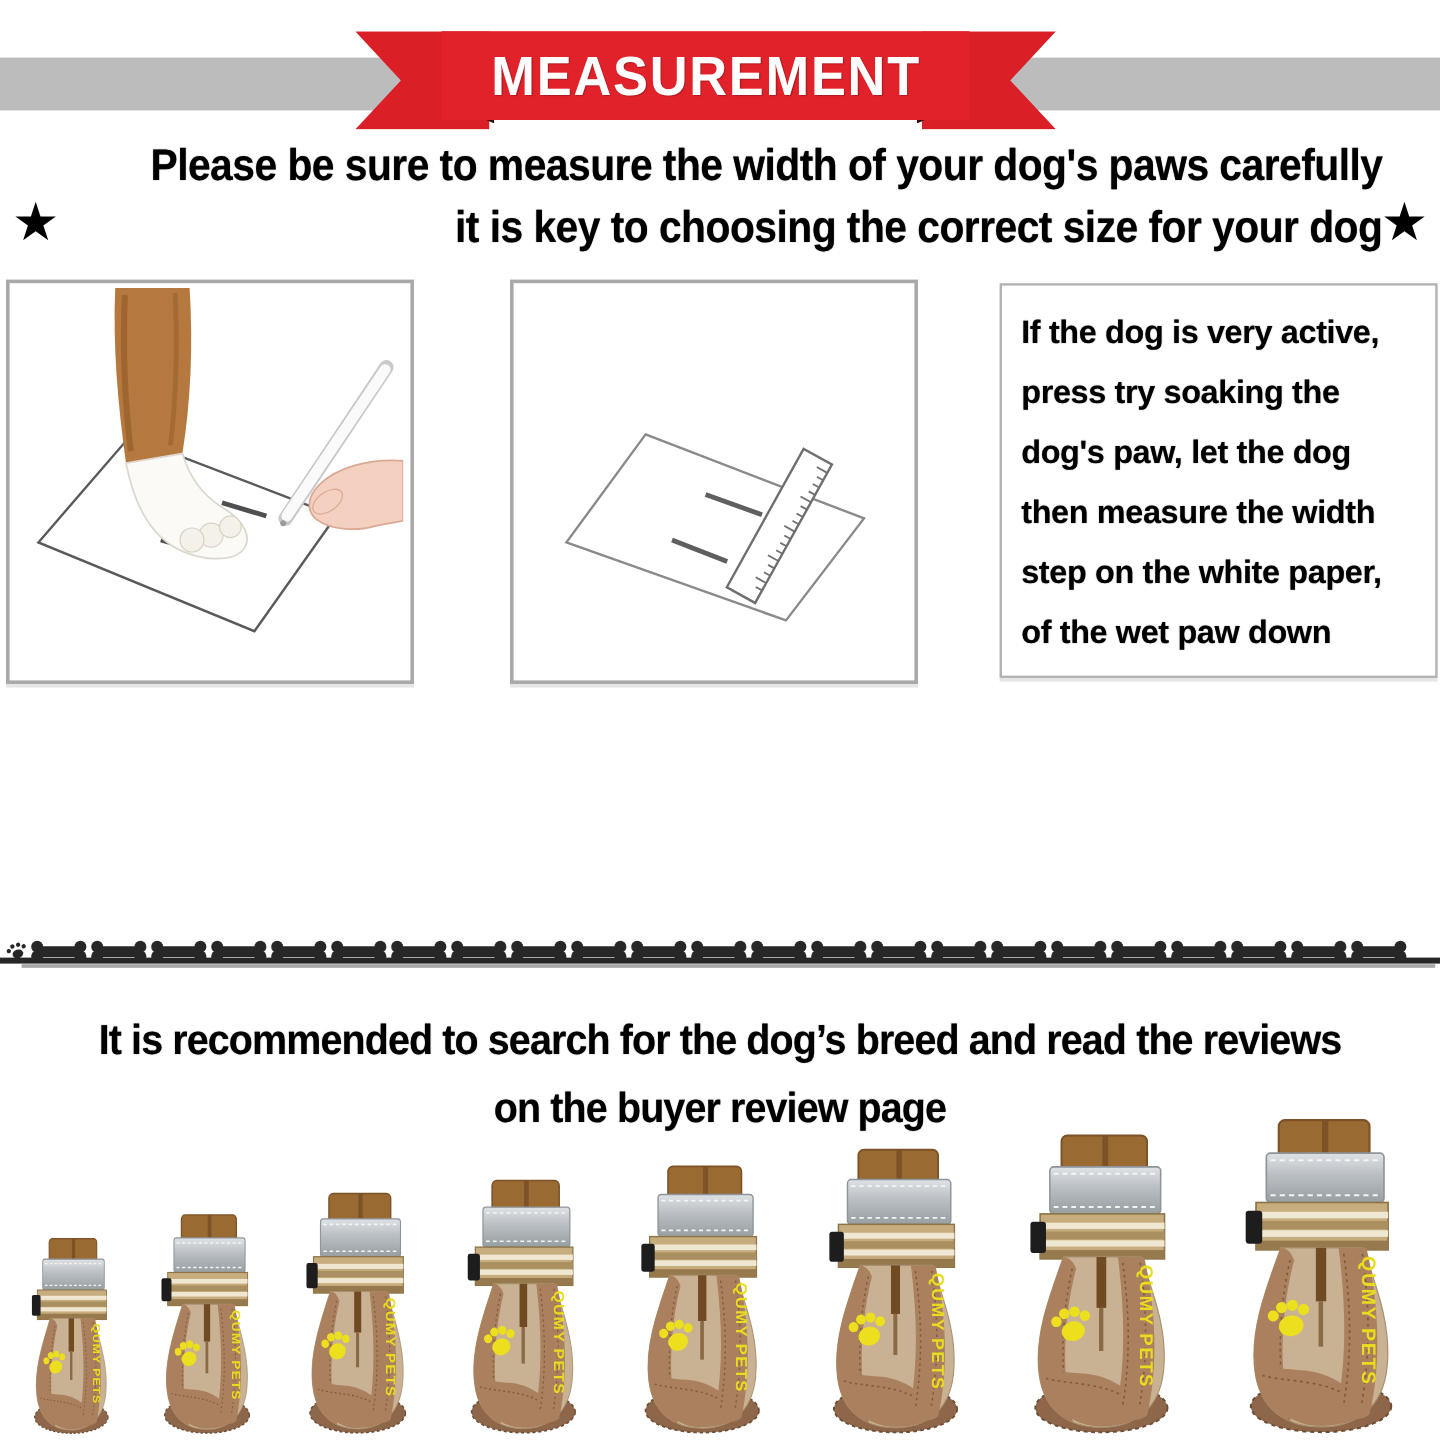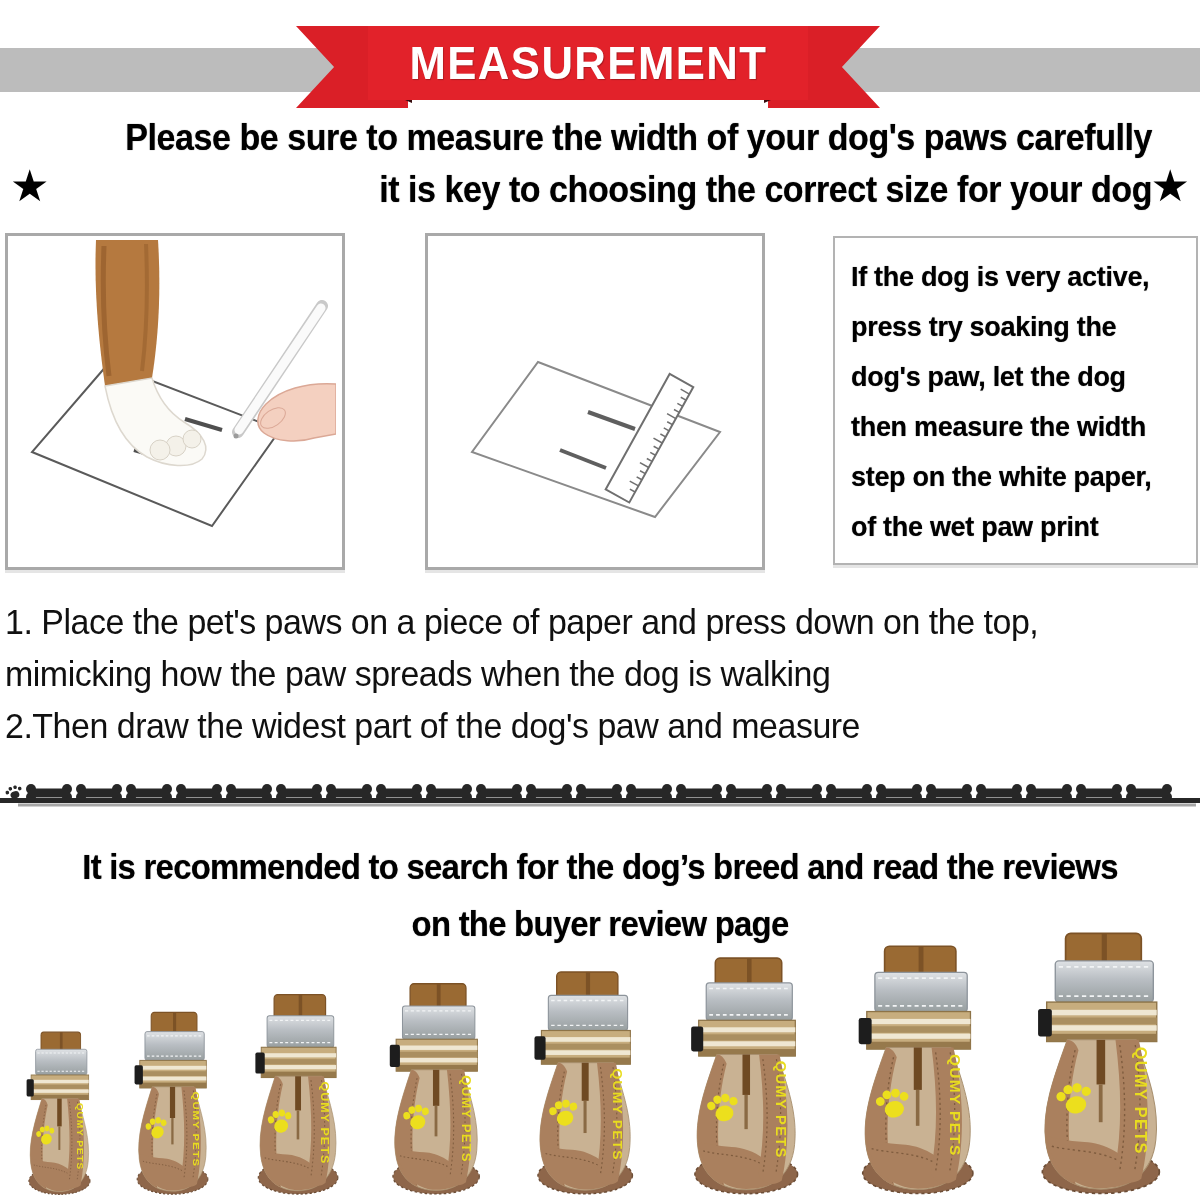--- a/index.html
+++ b/index.html
@@ -132,28 +132,23 @@
       </g>
     </svg>
   </div>
 
   <div class="info-box box-tip">
     <div class="tip-line">If the dog is very active,</div>
     <div class="tip-line">press try soaking the</div>
     <div class="tip-line">dog's paw, let the dog</div>
     <div class="tip-line">then measure the width</div>
     <div class="tip-line">step on the white paper,</div>
-    <div class="tip-line">of the wet paw print</div>
+    <div class="tip-line">of the wet paw down</div>
   </div>
 
-  <div class="instructions">
-    <div class="instr-line">1. Place the pet's paws on a piece of paper and press down on the top,</div>
-    <div class="instr-line">mimicking how the paw spreads when the dog is walking</div>
-    <div class="instr-line">2.Then draw the widest part of the dog's paw and measure</div>
-  </div>
 
   <svg class="divider" width="1200" height="30" viewBox="0 0 1200 30">
     <defs>
       <g id="bone-shape" fill="#272727">
         <circle cx="5" cy="5" r="5"></circle>
           <circle cx="5" cy="13" r="5"></circle>
         <circle cx="41" cy="5" r="5"></circle>
           <circle cx="41" cy="13" r="5"></circle>
         <rect x="4" y="4.5" width="38" height="9" rx="3"></rect>
       </g>

